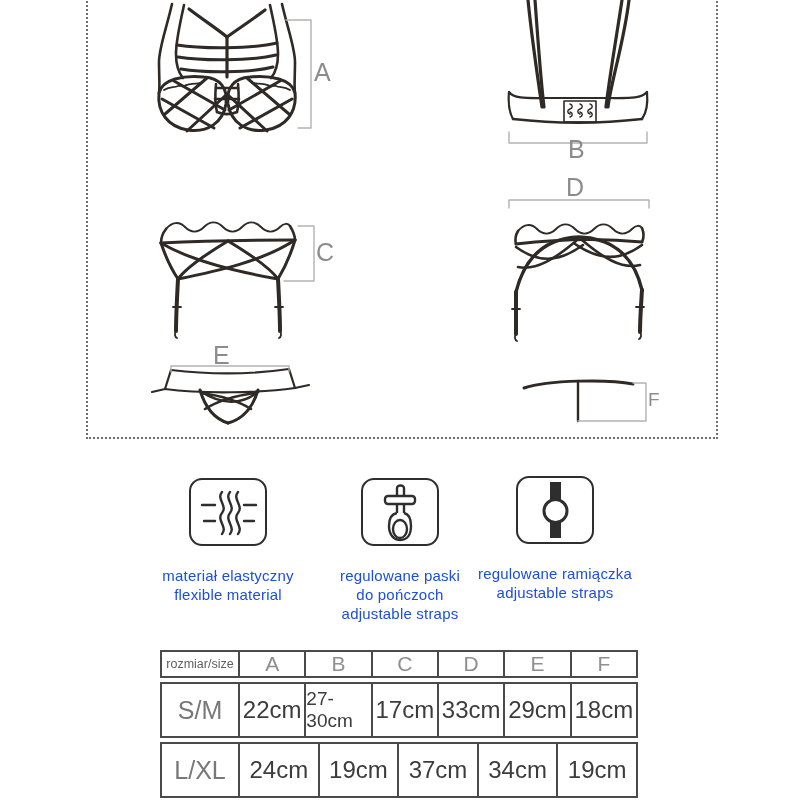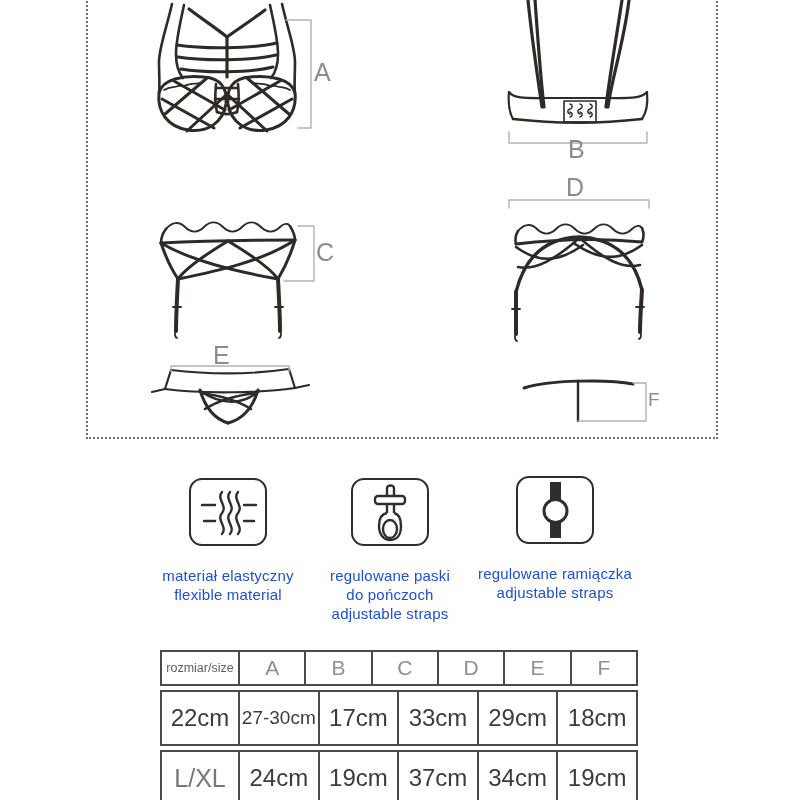--- a/index.html
+++ b/index.html
@@ -15,21 +15,21 @@
 
   
   .feature{position:absolute;text-align:center;}
   .icon-box{width:74px;height:64px;border:2.5px solid #2e2e2e;border-radius:13px;
     margin:0 auto 20px auto;display:flex;align-items:center;justify-content:center;}
   .feature-caption{color:#1d4ed8;font-size:15px;line-height:19px;letter-spacing:.2px;}
 
   
   .size-table{position:absolute;left:160px;top:650px;width:478px;}
   .t-row{display:flex;border:2px solid #4a4a4a;box-sizing:border-box;background:#fff;}
-  .t-row.header{height:36px;margin-bottom:4px;}
+  .t-row.header{height:28px;margin-bottom:4px;}
   .t-row.data{height:56px;margin-bottom:4px;}
   .t-cell{flex:1;display:flex;align-items:center;justify-content:center;border-left:2px solid #4a4a4a;overflow:hidden;}
   .t-cell:first-child{border-left:none;flex:0 0 76px;}
   .h-size{font-size:12.5px;color:#5f5f5f;}
   .h-letter{font-size:21px;color:#8f8f8f;}
   .c-size{font-size:25px;color:#787878;}
   .c-val{font-size:24px;color:#3c3c3c;}
   .c-val.range{font-size:19px;}
 </style>
 </head>
@@ -192,21 +192,21 @@
       <path d="M 53,25 H 65"></path>
         <path d="M 53,41 H 63"></path>
     </svg>
   </div>
   <div class="feature-caption">
     <div>materiał elastyczny</div>
     <div>flexible material</div>
   </div>
 </div>
 
-<div class="feature" style="left:300px;top:478px;width:180px">
+<div class="feature" style="left:310px;top:478px;width:180px">
   <div class="icon-box">
     <svg width="74" height="64" viewBox="0 0 74 64" fill="none" stroke="#2e2e2e" stroke-width="2.4" stroke-linejoin="round">
       <path d="M 34,17 V 8 a 3.5,2.5 0 0 1 7,0 V 17"></path>
       <rect x="22" y="16" width="30" height="8" rx="3"></rect>
       <path d="M 34,24 V 33"></path>
         <path d="M 41,24 V 33"></path>
       <path d="M 34,33 C 28,34 26,40 26,46 C 26,55 31,60 37.5,60 C 44,60 48,55 48,46 C 48,40 46,34 41,33"></path>
       <ellipse cx="37" cy="49" rx="7" ry="9"></ellipse>
     </svg>
   </div>
@@ -234,20 +234,21 @@
   <div class="t-row header">
     <div class="t-cell h-size">rozmiar/size</div>
     <div class="t-cell h-letter">A</div>
     <div class="t-cell h-letter">B</div>
     <div class="t-cell h-letter">C</div>
     <div class="t-cell h-letter">D</div>
     <div class="t-cell h-letter">E</div>
     <div class="t-cell h-letter">F</div>
   </div>
   <div class="t-row data">
+    <div class="t-cell c-size">S/M</div>
     <div class="t-cell c-val">22cm</div>
     <div class="t-cell c-val range">27-30cm</div>
     <div class="t-cell c-val">17cm</div>
     <div class="t-cell c-val">33cm</div>
     <div class="t-cell c-val">29cm</div>
     <div class="t-cell c-val">18cm</div>
   </div>
   <div class="t-row data">
     <div class="t-cell c-size">L/XL</div>
     <div class="t-cell c-val">24cm</div>

